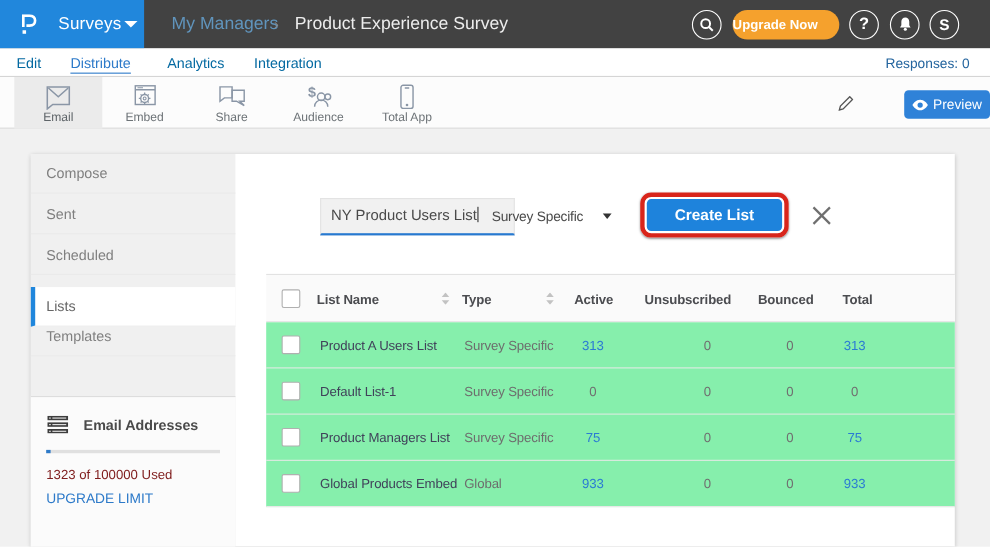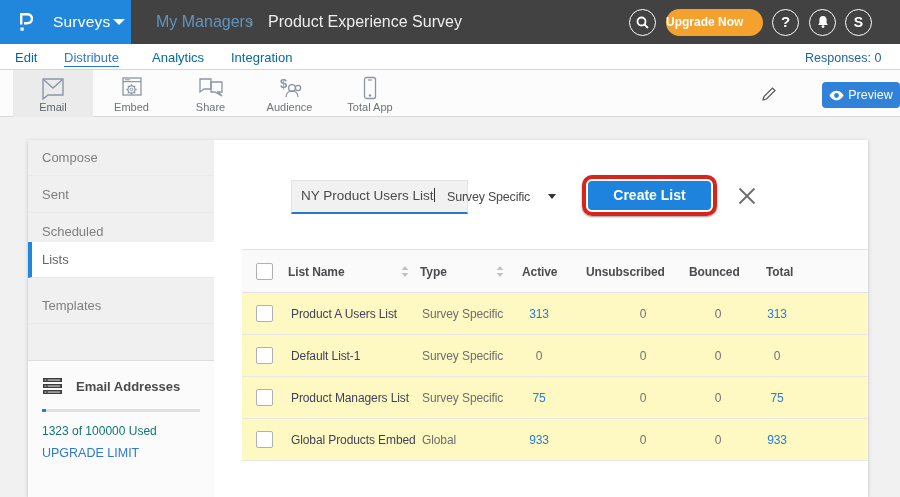--- a/index.html
+++ b/index.html
@@ -36,39 +36,39 @@
 
 
 .card { left:28px; top:140px; width:840px; height:357px; background:#fff; box-shadow:0 1px 4px rgba(0,0,0,0.2); }
 .sidebar { left:0; top:0; width:186px; height:357px; background:#f0f0f0; }
 .side-item { left:0; width:186px; height:36px; line-height:36px; padding-left:14px; font-size:13px; color:#7f7f7f; border-bottom:1px solid #eaeaea; }
 .side-active { background:#fff; border-left:4px solid #1f86dc; padding-left:10px; color:#666; }
 .email-sec { left:0; top:220px; width:186px; height:137px; background:#fbfbfb; border-top:1px solid #ddd; }
 .ea-title { left:48px; top:18px; font-size:13px; font-weight:bold; color:#4a4a4a; }
 .progress { left:14px; top:48px; width:158px; height:3px; background:#e0e0e0; }
 .progress-fill { position:absolute; left:0; top:0; width:4px; height:3px; background:#2d7ac9; }
-.used-txt { left:14px; top:63px; font-size:12px; color:#0f766e; }
+.used-txt { left:14px; top:63px; font-size:12px; color:#7f1d1d; }
 .upg-limit { left:14px; top:85px; font-size:12.5px; color:#2d7ac9; }
 
 
 .name-input { left:219px; top:40px; width:177px; height:34px; background:#f1f1f1; border:1px solid #e3e3e3; border-bottom:2px solid #2779d0; font-size:13.5px; color:#4a4a4a; line-height:30px; padding-left:9px;margin-left:44px; }
 .cursor-bar { display:inline-block; width:1px; height:14px; background:#333; vertical-align:-2px; }
 .ss-label { left:419px; top:50px; font-size:12.5px; letter-spacing:-0.2px; color:#4a4a4a; }
 .ss-caret { left:520px; top:54px; width:0; height:0; border-left:4.5px solid transparent; border-right:4.5px solid transparent; border-top:5px solid #333; }
 .red-ring { left:554px; top:35px; width:135px; height:41px; border:4px solid #d8251b; border-radius:10px; box-shadow:0 1px 2px rgba(0,0,0,0.4); }
 .create-btn { left:560px; top:41px; width:123px; height:29px; background:#1e83dc; border-radius:4px; color:#fff; font-size:14px; font-weight:bold; text-align:center; line-height:29px; }
 .x-close { left:710px; top:47px; }
 
 
 .thead { left:214px; top:109px; width:626px; height:44px; background:#fafafa; border-top:1px solid #e2e2e2; border-bottom:1px solid #e2e2e2; }
 .th { position:absolute; top:15px; font-size:12px; font-weight:bold; color:#4b4c50; letter-spacing:-0.1px; }
 .sorti { position:absolute; top:16px; }
 .ctr { transform:translateX(-50%); }
 .cb { position:absolute; width:17px; height:17px; background:#fff; border:1px solid #b0b0b0; border-radius:2px; }
-.trow { left:214px; width:626px; height:42px; border-bottom:1px solid #e8e8e8; background:#fef9c3;text-align:center; }
+.trow { left:214px; width:626px; height:42px; border-bottom:1px solid #e8e8e8; background:#86efac;text-align:center; }
 .td { position:absolute; top:14px; font-size:12px; letter-spacing:-0.1px; }
 .c-name { color:#40425a; }
 .c-type { color:#6d6d6d; }
 .c-blue { color:#2b7bd3; }
 .c-gray { color:#707070; }
 </style>
 </head>
 <body>
 <div class="abs topbar">
   <div class="abs logoblock">
@@ -166,21 +166,21 @@
         <path d="M7.5,0.7 C3.8,0.7 1.3,3.8 0.5,5.5 C1.3,7.2 3.8,10.3 7.5,10.3 C11.2,10.3 13.7,7.2 14.5,5.5 C13.7,3.8 11.2,0.7 7.5,0.7 Z" fill="#fff"></path>
         <circle cx="7.5" cy="5.5" r="2.4" fill="#2f82d8"></circle>
       </svg>Preview</div>
 </div>
 
 <div class="abs card">
   <div class="abs sidebar">
     <div class="abs side-item" style="top:0;">Compose</div>
     <div class="abs side-item" style="top:37px;">Sent</div>
     <div class="abs side-item" style="top:74px;">Scheduled</div>
-    <div class="abs side-item side-active" style="top:102px;">Lists</div>
+    <div class="abs side-item side-active" style="top:121px;">Lists</div>
     <div class="abs side-item" style="top:148px;">Templates</div>
     <div class="abs email-sec">
       <svg class="abs" style="left:15px; top:17px;" width="19" height="16" viewBox="0 0 19 16">
           <g fill="#3d3d3d">
             <rect x="0" y="0" width="19" height="4"></rect>
             <rect x="0" y="6" width="19" height="4"></rect>
             <rect x="0" y="12" width="19" height="4"></rect>
           </g>
           <g fill="#fbfbfb">
             <rect x="1.6" y="1.6" width="1.6" height="0.9"></rect>

